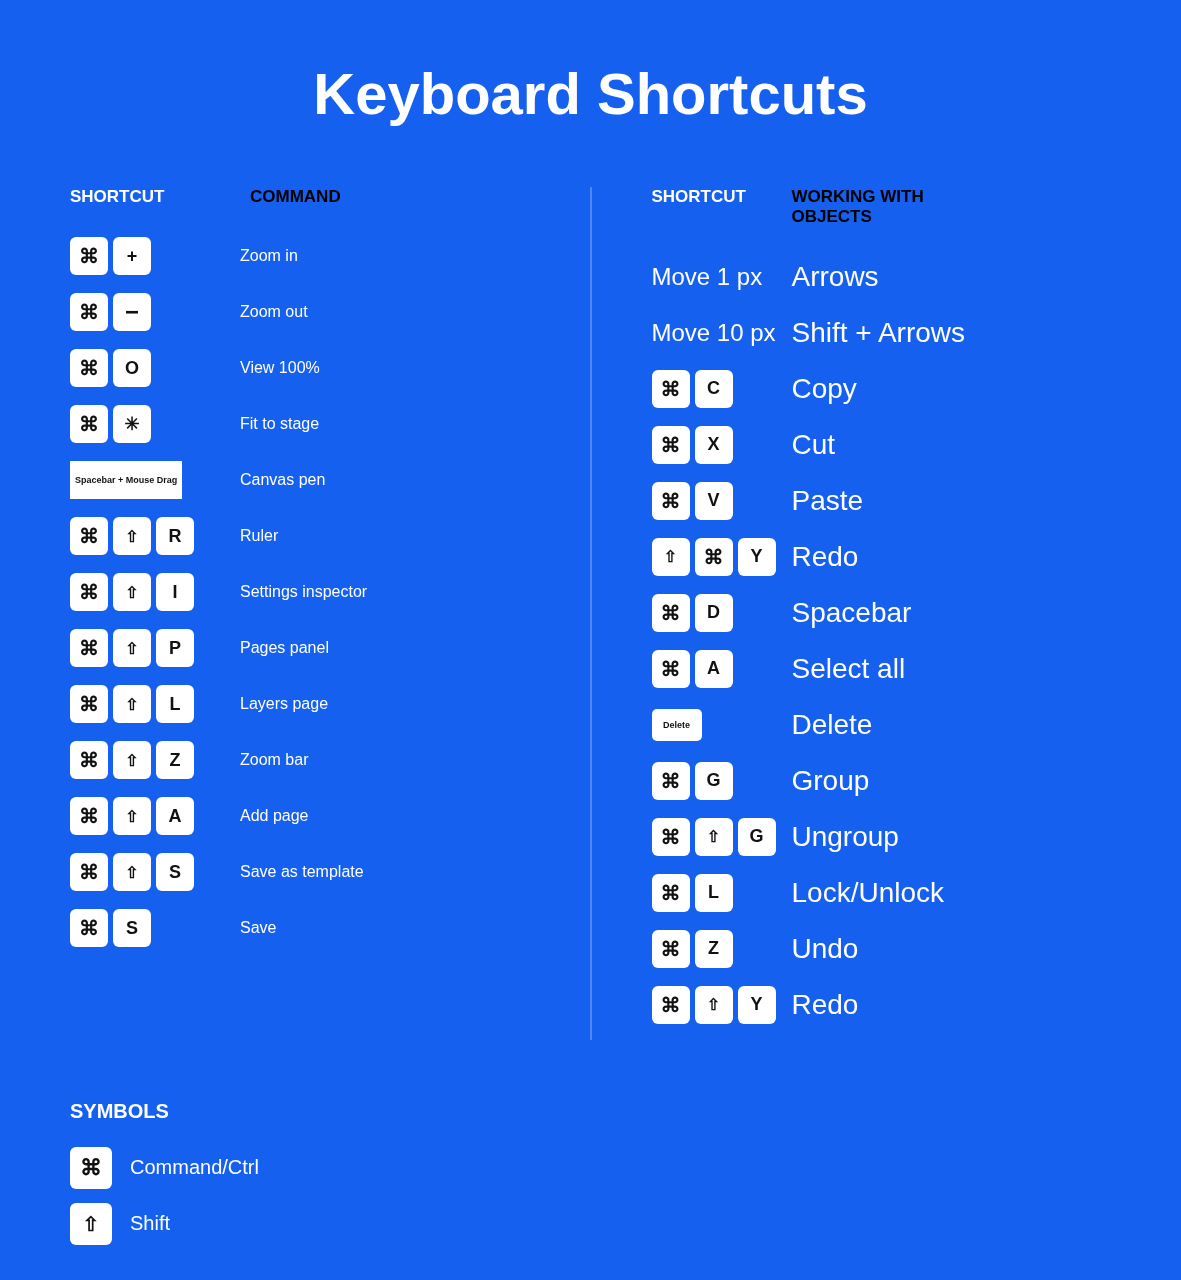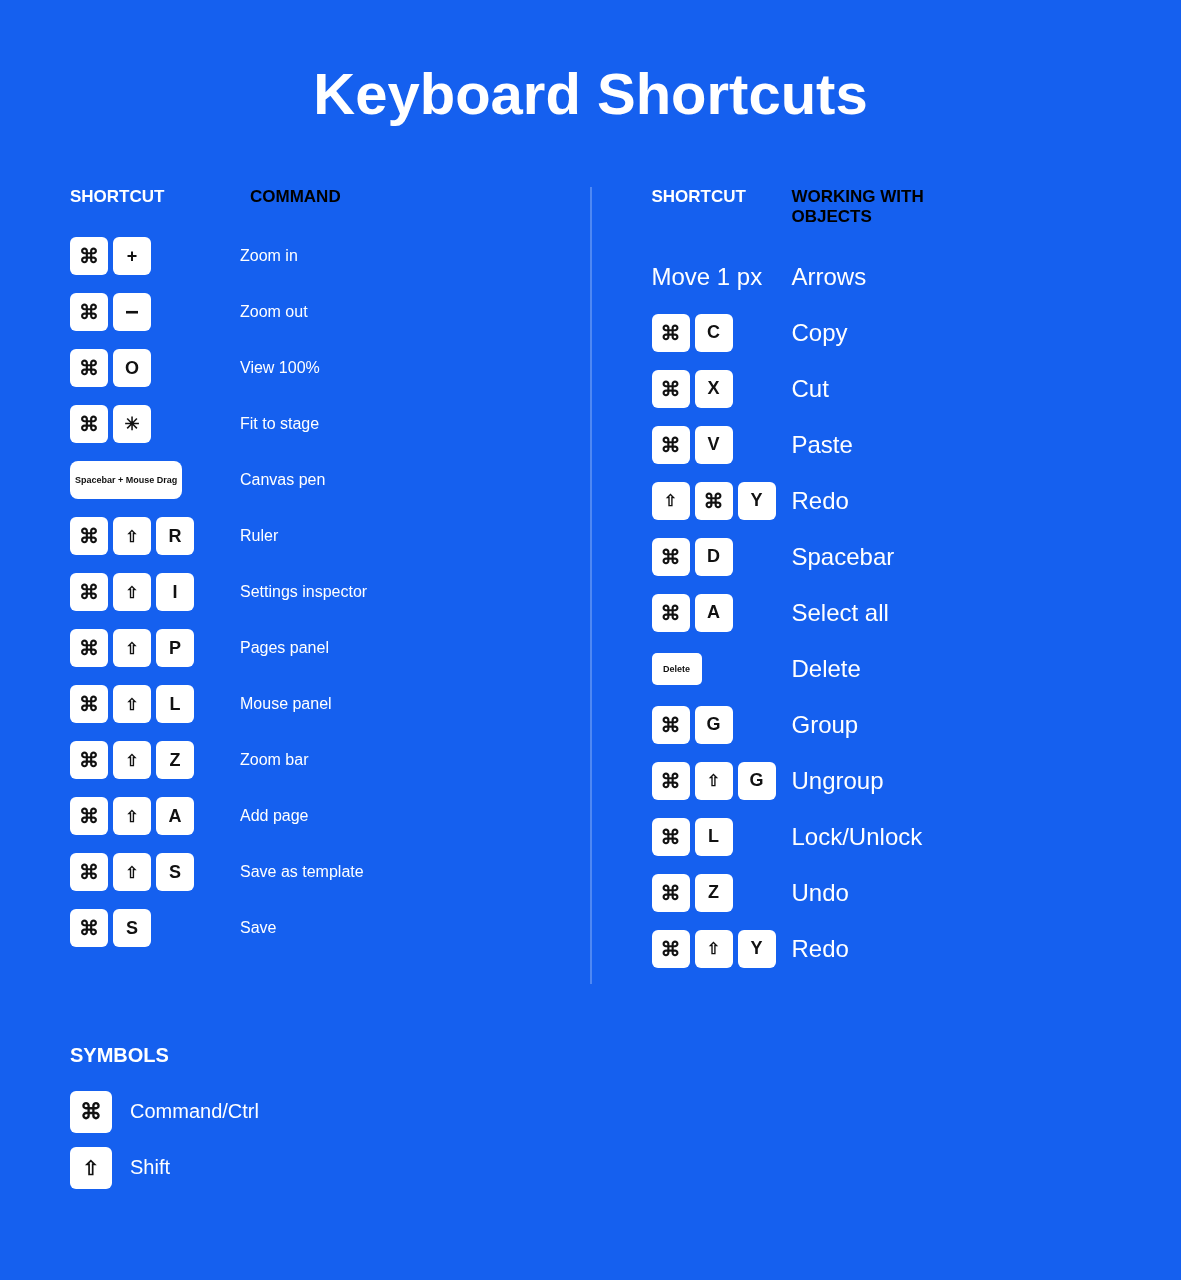--- a/index.html
+++ b/index.html
@@ -80,40 +80,40 @@
     .key-shift {
       font-size: 16px;
     }
     .key-text-sm {
       font-size: 9px;
       font-weight: 700;
       padding: 8px 5px;
       height: 38px;
       width: auto;
       min-width: 38px;
-      border-radius: 8px;
+      border-radius: 0;
       white-space: nowrap;
     }
     .key-delete {
       font-size: 9px;
       font-weight: 700;
       padding: 0 6px;
       height: 32px;
       width: auto;
       min-width: 50px;
       border-radius: 5px;
     }
     .command-label {
       font-size: 16px;
       font-weight: 400;
       color: white;
       margin-left: 10px;
     }
     .working-label {
-      font-size: 24px;
+      font-size: 28px;
       font-weight: 400;
       color: white;
       margin-left: 10px;
     }
     .plain-shortcut {
       font-size: 24px;
       color: white;
       font-weight: 400;
       min-width: 130px;
     }
@@ -219,21 +219,21 @@
       </div>
       <span class="command-label">Pages panel</span>
     </div>
 
     <div class="shortcut-row">
       <div class="shortcut-keys">
         <span class="key key-cmd">⌘</span>
         <span class="key key-shift">⇧</span>
         <span class="key">L</span>
       </div>
-      <span class="command-label">Mouse panel</span>
+      <span class="command-label">Layers page</span>
     </div>
 
     <div class="shortcut-row">
       <div class="shortcut-keys">
         <span class="key key-cmd">⌘</span>
         <span class="key key-shift">⇧</span>
         <span class="key">Z</span>
       </div>
       <span class="command-label">Zoom bar</span>
     </div>
@@ -273,20 +273,26 @@
       <div class="col-h2" style="max-width:200px;line-height:1.2;">WORKING WITH OBJECTS</div>
     </div>
 
     <div class="shortcut-row">
       <div class="shortcut-keys-right">
         <span class="plain-shortcut">Move 1 px</span>
       </div>
       <span class="working-label">Arrows</span>
     </div>
 
+    <div class="shortcut-row">
+      <div class="shortcut-keys-right">
+        <span class="plain-shortcut">Move 10 px</span>
+      </div>
+      <span class="working-label">Shift + Arrows</span>
+    </div>
 
     <div class="shortcut-row">
       <div class="shortcut-keys-right">
         <span class="key key-cmd">⌘</span>
         <span class="key">C</span>
       </div>
       <span class="working-label">Copy</span>
     </div>
 
     <div class="shortcut-row">

